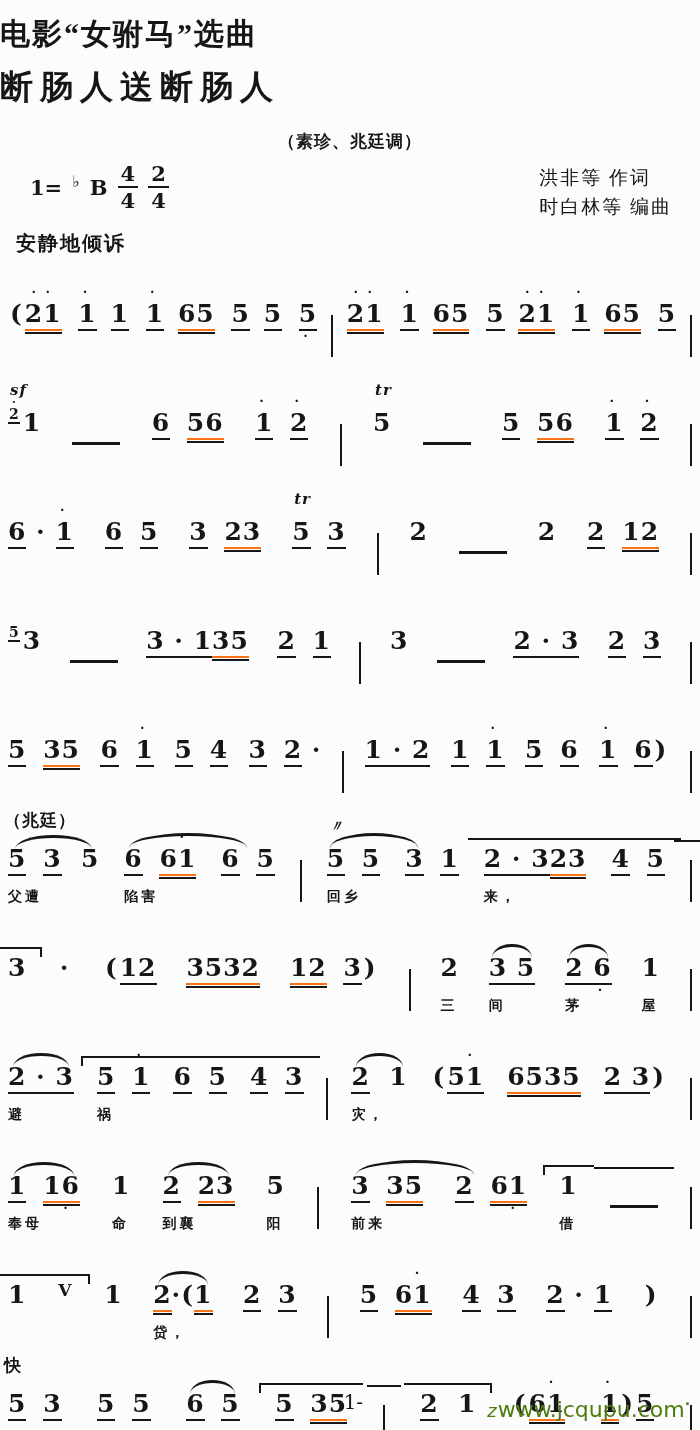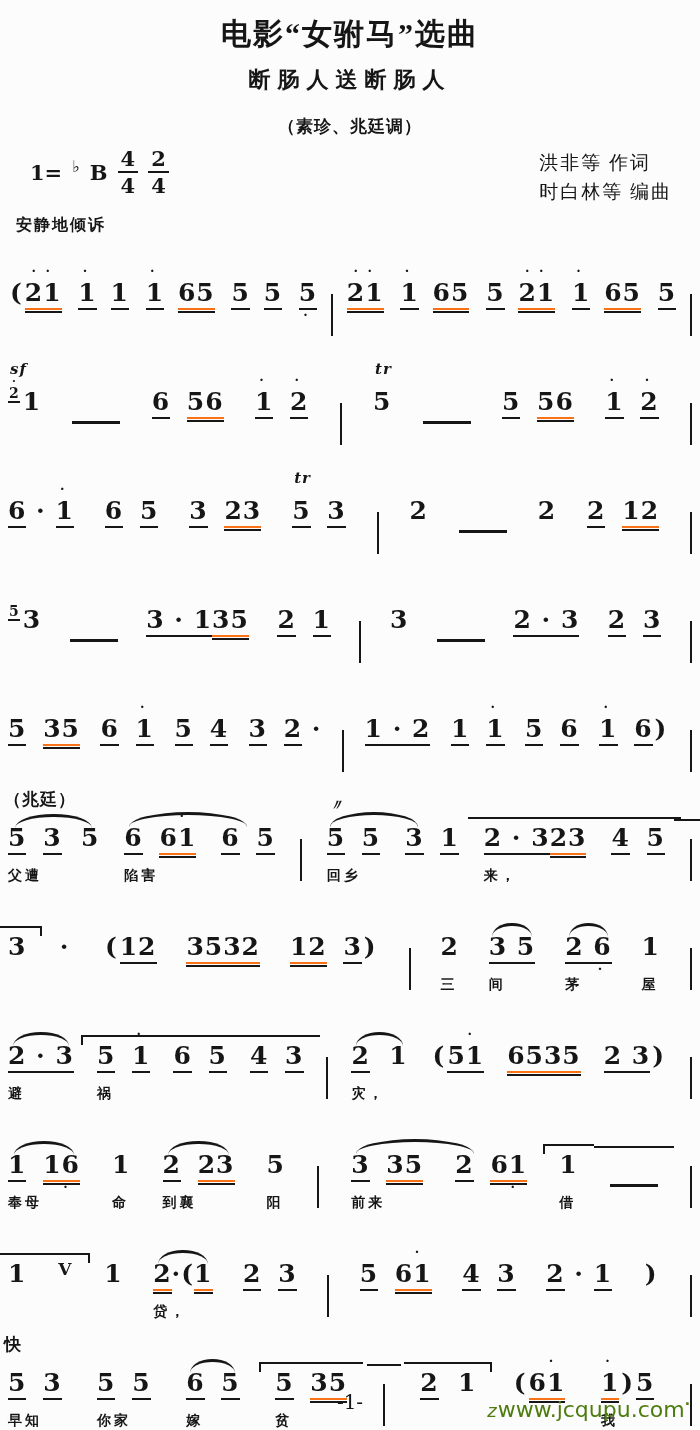--- a/index.html
+++ b/index.html
@@ -2,31 +2,31 @@
 <html><head>
 <meta charset="utf-8">
 <style>
   html,body{margin:0;padding:0;background:#e8e8e8;}
   .page{
     position:relative;width:700px;height:1430px;margin:0 auto;
     background:#fcfcfc;color:#161616;overflow:hidden;
     font-family:"Liberation Serif", serif;
   }
   
-  .title{margin-top:14px;text-align:center;font-size:30px;font-weight:bold;letter-spacing:2px;}
-  .subtitle{margin-top:10px;text-align:center;font-size:22px;font-weight:bold;letter-spacing:7px;font-family:Liberation Serif, serif;}
+  .title{margin-top:14px;text-align:left;font-size:30px;font-weight:bold;letter-spacing:2px;}
+  .subtitle{margin-top:10px;text-align:left;font-size:33px;font-weight:bold;letter-spacing:7px;font-family:Liberation Serif, serif;}
   .subnote{margin-top:20px;text-align:center;font-size:17px;font-weight:bold;letter-spacing:1px;}
   .keyrow{display:flex;justify-content:space-between;align-items:flex-start;padding:10px 28px 0 30px;}
   .keysig{font-size:21px;font-weight:bold;font-family:"DejaVu Serif",serif;display:flex;align-items:center;gap:10px;}
   .flat{font-size:16px;vertical-align:super;position:relative;top:-6px;}
   .frac{display:inline-block;text-align:center;line-height:1;}
   .frac .n{display:block;border-bottom:2px solid #161616;padding:0 3px 2px;}
   .frac .d{display:block;padding-top:2px;}
   .credits{text-align:left;font-size:19px;line-height:1.55;letter-spacing:2px;}
-  .tempo{margin:8px 0 0 16px;font-size:16px;font-weight:bold;letter-spacing:2px;}
+  .tempo{margin:8px 0 0 16px;font-size:20px;font-weight:bold;letter-spacing:2px;}
   
   .score{margin-top:10px;}
   .sys{position:relative;display:flex;justify-content:space-between;align-items:flex-start;
        padding:20px 8px 0 8px;margin-bottom:11px;height:78px;}
   .linelabel{position:absolute;top:-3px;left:4px;font-size:17px;font-weight:bold;letter-spacing:1px;}
   .cell{position:relative;display:inline-block;text-align:center;white-space:nowrap;}
   .sup{position:absolute;top:-15px;left:2px;font-family:"DejaVu Serif",serif;
        font-style:italic;font-weight:bold;font-size:15px;letter-spacing:1px;}
   .seg{display:inline-block;vertical-align:top;position:relative;white-space:pre;}
   .sd,.sb{display:block;height:12px;line-height:10px;font-size:15px;font-weight:bold;

